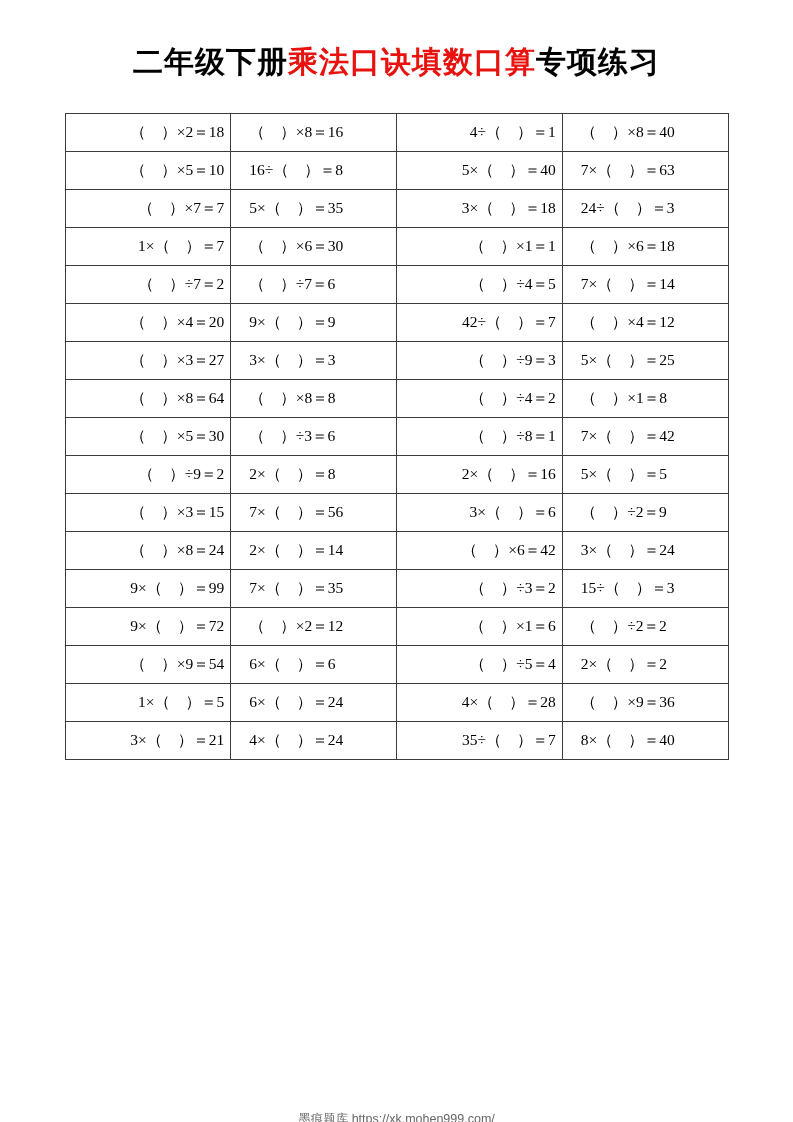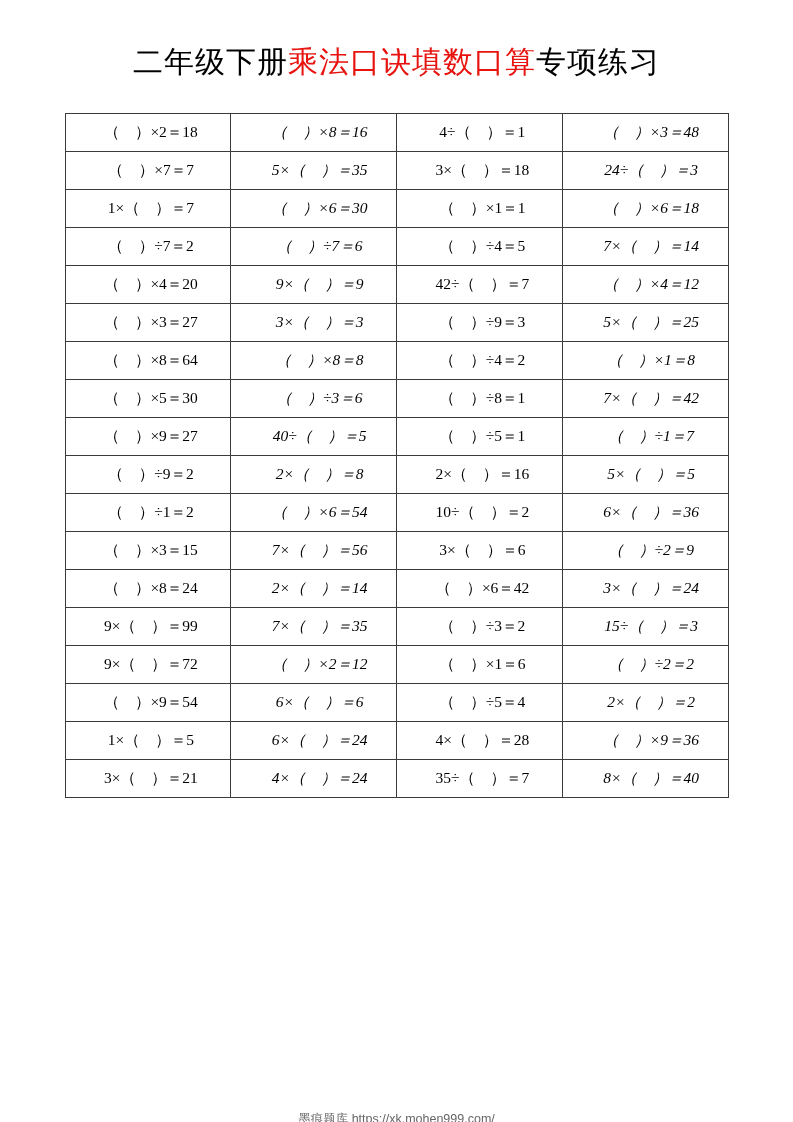--- a/index.html
+++ b/index.html
@@ -17,21 +17,21 @@
   }
   .page {
     width: 793px;
     height: 1122px;
     box-sizing: border-box;
     position: relative;
   }
   .title {
     text-align: center;
     font-size: 30px;
-    font-weight: normal;
+    font-weight: bold;
     letter-spacing: 1px;
     margin-top: 42px;
     margin-bottom: 0;
     white-space: nowrap;
     font-family: "Liberation Sans", "DejaVu Sans", sans-serif;
   }
   .title .black {
     color: #000000;
   }
   .title .red {
@@ -46,27 +46,26 @@
   .sheet td {
     border: 1px solid #3b3b3b;
     height: 37px;
     padding: 0 6px;
     font-size: 15.5px;
     white-space: nowrap;
     vertical-align: middle;
     font-family: "Liberation Serif", "DejaVu Serif", serif;
   }
   .sheet td.al {
-    text-align: center;
+    text-align: right;
     padding-left: 12px;
   }
   .sheet td.ar {
-    text-align: center;
+    text-align: left;
     padding-left: 18px;
-    font-style: italic;
   }
   .footer {
     position: absolute;
     bottom: 36px;
     left: 0;
     width: 100%;
     text-align: center;
     font-size: 12.5px;
     color: #666666;
     font-family: "Liberation Sans", "DejaVu Sans", sans-serif;
@@ -80,21 +79,27 @@
   <h1 class="title">
     <span class="black">二年级下册</span><span class="red">乘法口诀填数口算</span><span class="black">专项练习</span>
   </h1>
 
   <table class="sheet">
     <tbody id="sheet-body">
         <tr>
           <td class="al">（　）×2＝18</td>
           <td class="ar">（　）×8＝16</td>
           <td class="al">4÷（　）＝1</td>
-          <td class="ar">（　）×3＝48</td>
+          <td class="ar">（　）×8＝40</td>
+        </tr>
+        <tr>
+          <td class="al">（　）×5＝10</td>
+          <td class="ar">16÷（　）＝8</td>
+          <td class="al">5×（　）＝40</td>
+          <td class="ar">7×（　）＝63</td>
         </tr>
         <tr>
           <td class="al">（　）×7＝7</td>
           <td class="ar">5×（　）＝35</td>
           <td class="al">3×（　）＝18</td>
           <td class="ar">24÷（　）＝3</td>
         </tr>
         <tr>
           <td class="al">1×（　）＝7</td>
           <td class="ar">（　）×6＝30</td>
@@ -125,36 +130,24 @@
           <td class="al">（　）÷4＝2</td>
           <td class="ar">（　）×1＝8</td>
         </tr>
         <tr>
           <td class="al">（　）×5＝30</td>
           <td class="ar">（　）÷3＝6</td>
           <td class="al">（　）÷8＝1</td>
           <td class="ar">7×（　）＝42</td>
         </tr>
         <tr>
-          <td class="al">（　）×9＝27</td>
-          <td class="ar">40÷（　）＝5</td>
-          <td class="al">（　）÷5＝1</td>
-          <td class="ar">（　）÷1＝7</td>
-        </tr>
-        <tr>
           <td class="al">（　）÷9＝2</td>
           <td class="ar">2×（　）＝8</td>
           <td class="al">2×（　）＝16</td>
           <td class="ar">5×（　）＝5</td>
-        </tr>
-        <tr>
-          <td class="al">（　）÷1＝2</td>
-          <td class="ar">（　）×6＝54</td>
-          <td class="al">10÷（　）＝2</td>
-          <td class="ar">6×（　）＝36</td>
         </tr>
         <tr>
           <td class="al">（　）×3＝15</td>
           <td class="ar">7×（　）＝56</td>
           <td class="al">3×（　）＝6</td>
           <td class="ar">（　）÷2＝9</td>
         </tr>
         <tr>
           <td class="al">（　）×8＝24</td>
           <td class="ar">2×（　）＝14</td>

